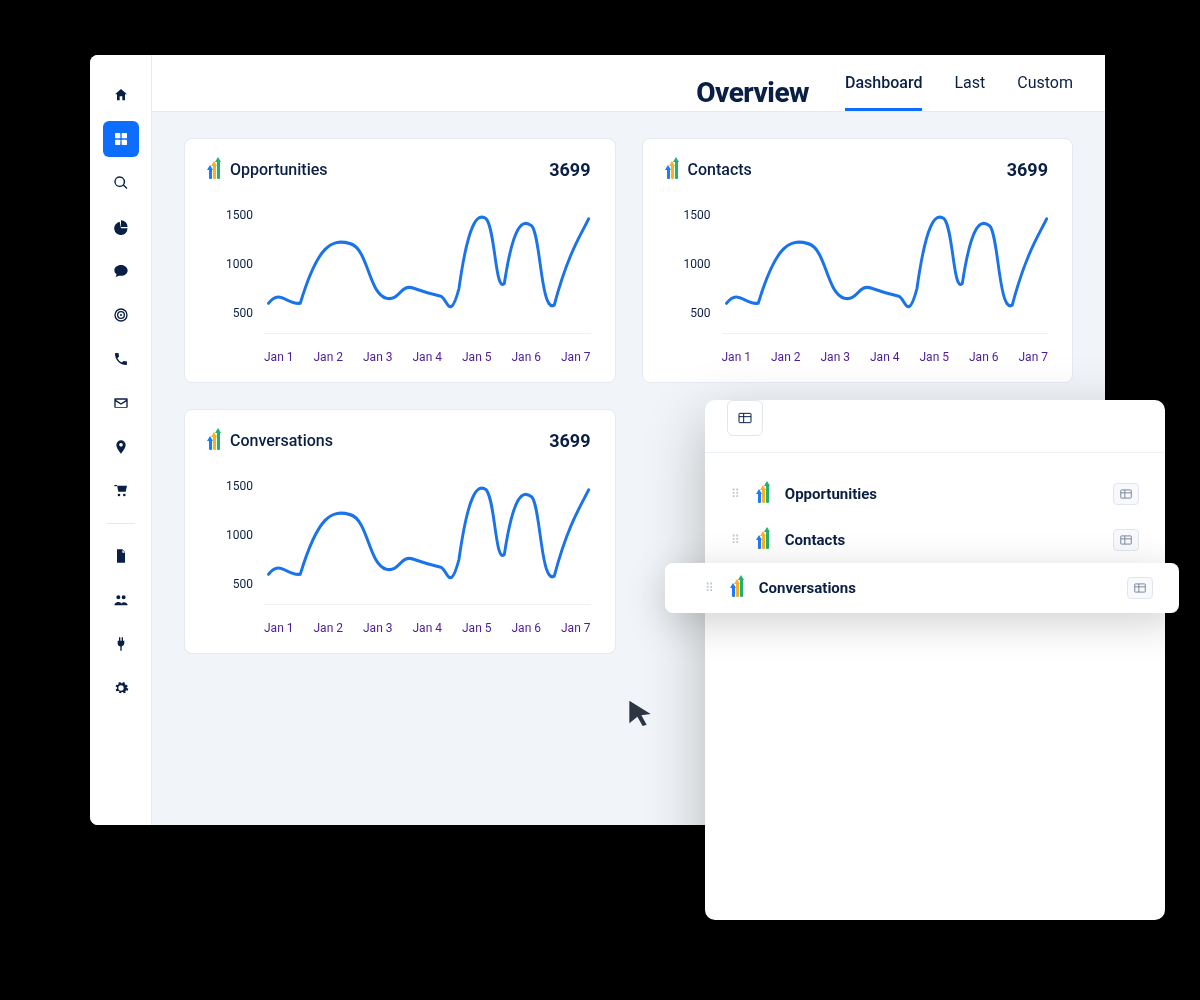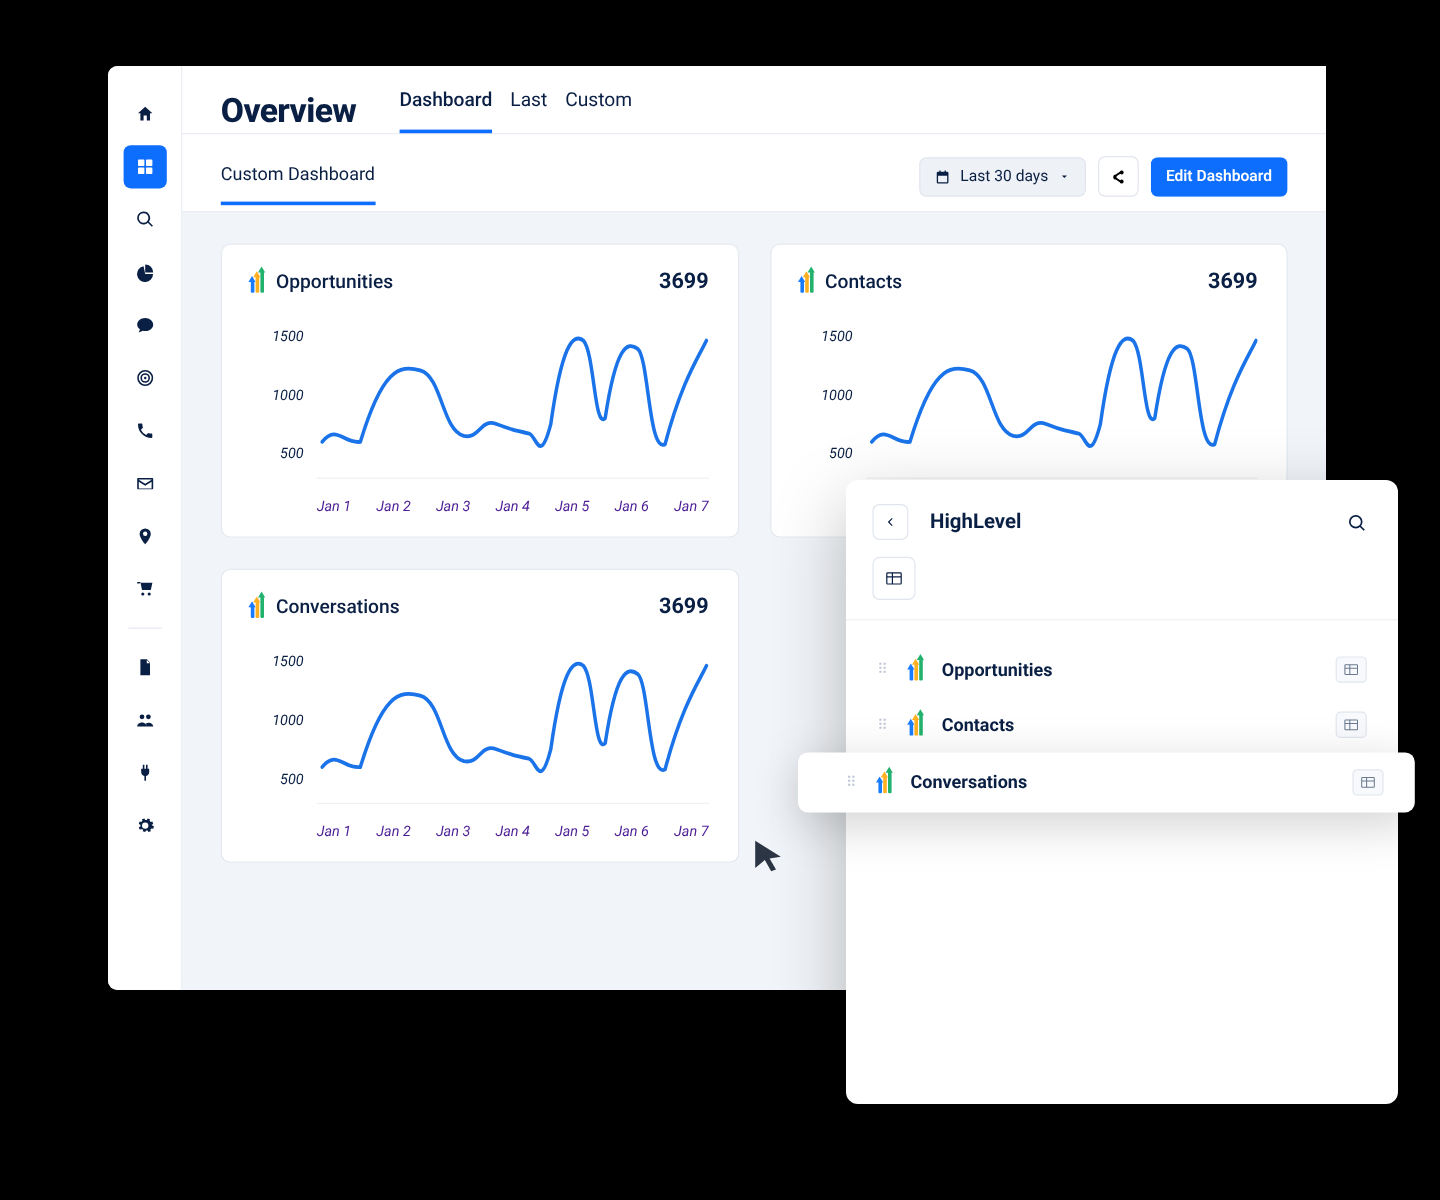--- a/index.html
+++ b/index.html
@@ -5,23 +5,23 @@
   *{box-sizing:border-box;margin:0;padding:0;font-family:-apple-system,BlinkMacSystemFont,"Segoe UI",Roboto,Helvetica,Arial,sans-serif;}
   body{background:#000;width:1200px;height:1000px;overflow:hidden;position:relative;}
   .app{position:absolute;left:90px;top:55px;width:1015px;height:770px;background:#f1f4f8;border-radius:8px;box-shadow:0 8px 40px rgba(0,0,0,.25);display:flex;}
   .sidebar{width:62px;background:#fff;border-right:1px solid #e5e9f0;display:flex;flex-direction:column;align-items:center;padding-top:22px;gap:8px;border-top-left-radius:8px;border-bottom-left-radius:8px;}
   .sidebar .nav-icon{width:36px;height:36px;display:flex;align-items:center;justify-content:center;border-radius:6px;color:#0a1f44;cursor:pointer;}
   .sidebar .nav-icon.active{background:#0d6efd;color:#fff;}
   .sidebar .nav-icon svg{width:16px;height:16px;fill:currentColor;}
   .sidebar .divider{width:28px;height:1px;background:#e5e9f0;margin:6px 0;}
   .main{flex:1;display:flex;flex-direction:column;min-width:0;}
   .header{background:#fff;padding:18px 32px 0 32px;border-bottom:1px solid #e5e9f0;}
-  .header-row{display:flex;align-items:center;gap:36px;}
+  .header-row{display:flex;align-items:center;gap:36px;justify-content:flex-end;}
   .page-title{font-size:28px;font-weight:800;color:#0a1f44;letter-spacing:-0.5px;}
-  .tabs{display:flex;gap:15px;}
+  .tabs{display:flex;gap:32px;}
   .tab{font-size:16px;color:#0a1f44;padding-bottom:16px;cursor:pointer;border-bottom:3px solid transparent;}
   .tab.active{border-bottom-color:#0d6efd;font-weight:500;}
   .subheader{background:#fff;padding:18px 32px 0 32px;border-bottom:1px solid #e5e9f0;display:flex;align-items:center;justify-content:space-between;}
   .subtabs{display:flex;}
   .subtab{font-size:15px;color:#0a1f44;padding-bottom:14px;border-bottom:3px solid #0d6efd;cursor:pointer;}
   .toolbar{display:flex;gap:10px;align-items:center;padding-bottom:12px;}
   .btn{border-radius:6px;font-size:13px;padding:8px 12px;cursor:pointer;display:inline-flex;align-items:center;gap:8px;border:1px solid transparent;}
   .btn-secondary{background:#eef1f5;color:#0a1f44;border:1px solid #e1e6ee;}
   .btn-icon{background:#fff;border:1px solid #e1e6ee;width:34px;height:34px;justify-content:center;padding:0;}
   .btn-primary{background:#0d6efd;color:#fff;font-weight:600;}
@@ -35,21 +35,21 @@
   .arrows-icon span{display:inline-block;width:3px;border-radius:1px;position:relative;}
   .arrows-icon span::before{content:"";position:absolute;top:-4px;left:-2px;border-left:3.5px solid transparent;border-right:3.5px solid transparent;}
   .arrows-icon .a1{height:10px;background:#197bff;}
   .arrows-icon .a1::before{border-bottom:5px solid #197bff;}
   .arrows-icon .a2{height:14px;background:#ffb020;}
   .arrows-icon .a2::before{border-bottom:5px solid #ffb020;}
   .arrows-icon .a3{height:18px;background:#23b26d;}
   .arrows-icon .a3::before{border-bottom:5px solid #23b26d;}
   .card-title{font-size:16px;font-weight:500;color:#0a1f44;}
   .card-value{font-size:18px;font-weight:700;color:#0a1f44;}
-  .chart-area{position:relative;height:170px;font-style:italic;}
+  .chart-area{position:relative;height:170px;}
   .y-axis{position:absolute;left:0;top:0;height:140px;width:50px;}
   .y-tick{position:absolute;right:6px;font-size:12px;color:#0a1f44;transform:translateY(-50%);}
   .plot{position:absolute;left:55px;right:0;top:0;height:140px;border-bottom:1px solid #eef1f5;}
   .x-axis{position:absolute;left:55px;right:0;bottom:0;display:flex;justify-content:space-between;}
   .x-tick{font-size:12px;color:#4c1d95;white-space:nowrap;}
   .line-path{fill:none;stroke:#1a73e8;stroke-width:3.2;stroke-linecap:round;stroke-linejoin:round;}
 
   
   .picker{position:absolute;left:705px;top:400px;width:460px;height:520px;background:#fff;border-radius:10px;box-shadow:0 20px 60px rgba(0,0,0,.25);}
   .picker-header{display:flex;align-items:center;justify-content:space-between;padding:20px 22px 14px 22px;}
@@ -163,42 +163,20 @@
       <div class="header-row">
         <div class="page-title">Overview</div>
         <div class="tabs">
           <div class="tab active">Dashboard</div>
           <div class="tab">Last</div>
           <div class="tab">Custom</div>
         </div>
       </div>
     </div>
 
-    <div class="subheader">
-      <div class="subtabs">
-        <div class="subtab">Custom Dashboard</div>
-      </div>
-      <div class="toolbar">
-        <div class="btn btn-secondary">
-          <svg viewBox="0 0 24 24">
-              <path fill="currentColor" d="M7 2v2H5a2 2 0 00-2 2v14a2 2 0 002 2h14a2 2 0 002-2V6a2 2 0 00-2-2h-2V2h-2v2H9V2zm12 8v10H5V10z"></path>
-            </svg>
-          <span>Last 30 days</span>
-          <svg viewBox="0 0 24 24" style="width:10px;height:10px">
-              <path fill="currentColor" d="M7 10l5 5 5-5z"></path>
-            </svg>
-        </div>
-        <div class="btn btn-icon">
-          <svg viewBox="0 0 24 24">
-              <path fill="currentColor" d="M18 8a3 3 0 10-2.83-4H15L8.9 8.05a3 3 0 100 7.9L15 20h.17A3 3 0 1018 16a3 3 0 00-2.12.88L10 13.3a3 3 0 000-2.6l5.88-3.58A3 3 0 0018 8z"></path>
-            </svg>
-        </div>
-        <div class="btn btn-primary">Edit Dashboard</div>
-      </div>
-    </div>
 
     <div class="content">
       <div class="grid">
 
         <div class="card">
           <div class="card-header">
             <div class="card-title-group">
               <span class="arrows-icon">
                   <span class="a1"></span>
                   <span class="a2"></span>
@@ -300,36 +278,20 @@
             </div>
           </div>
         </div>
 
       </div>
     </div>
   </div>
 </div>
 
 <div class="picker">
-  <div class="picker-header">
-    <div class="picker-left">
-      <div class="back-btn">
-        <svg viewBox="0 0 24 24">
-            <polyline points="15 6 9 12 15 18"></polyline>
-          </svg>
-      </div>
-      <div class="picker-title">HighLevel</div>
-    </div>
-    <div class="picker-search">
-      <svg viewBox="0 0 24 24">
-          <circle cx="11" cy="11" r="7"></circle>
-          <line x1="21" y1="21" x2="16" y2="16"></line>
-        </svg>
-    </div>
-  </div>
   <div class="view-toggle">
     <div class="view-toggle-btn">
       <svg viewBox="0 0 24 24">
           <rect x="3" y="5" width="18" height="14" rx="1"></rect>
           <line x1="3" y1="10" x2="21" y2="10"></line>
           <line x1="10" y1="5" x2="10" y2="19"></line>
         </svg>
     </div>
   </div>
   <div class="picker-divider"></div>

